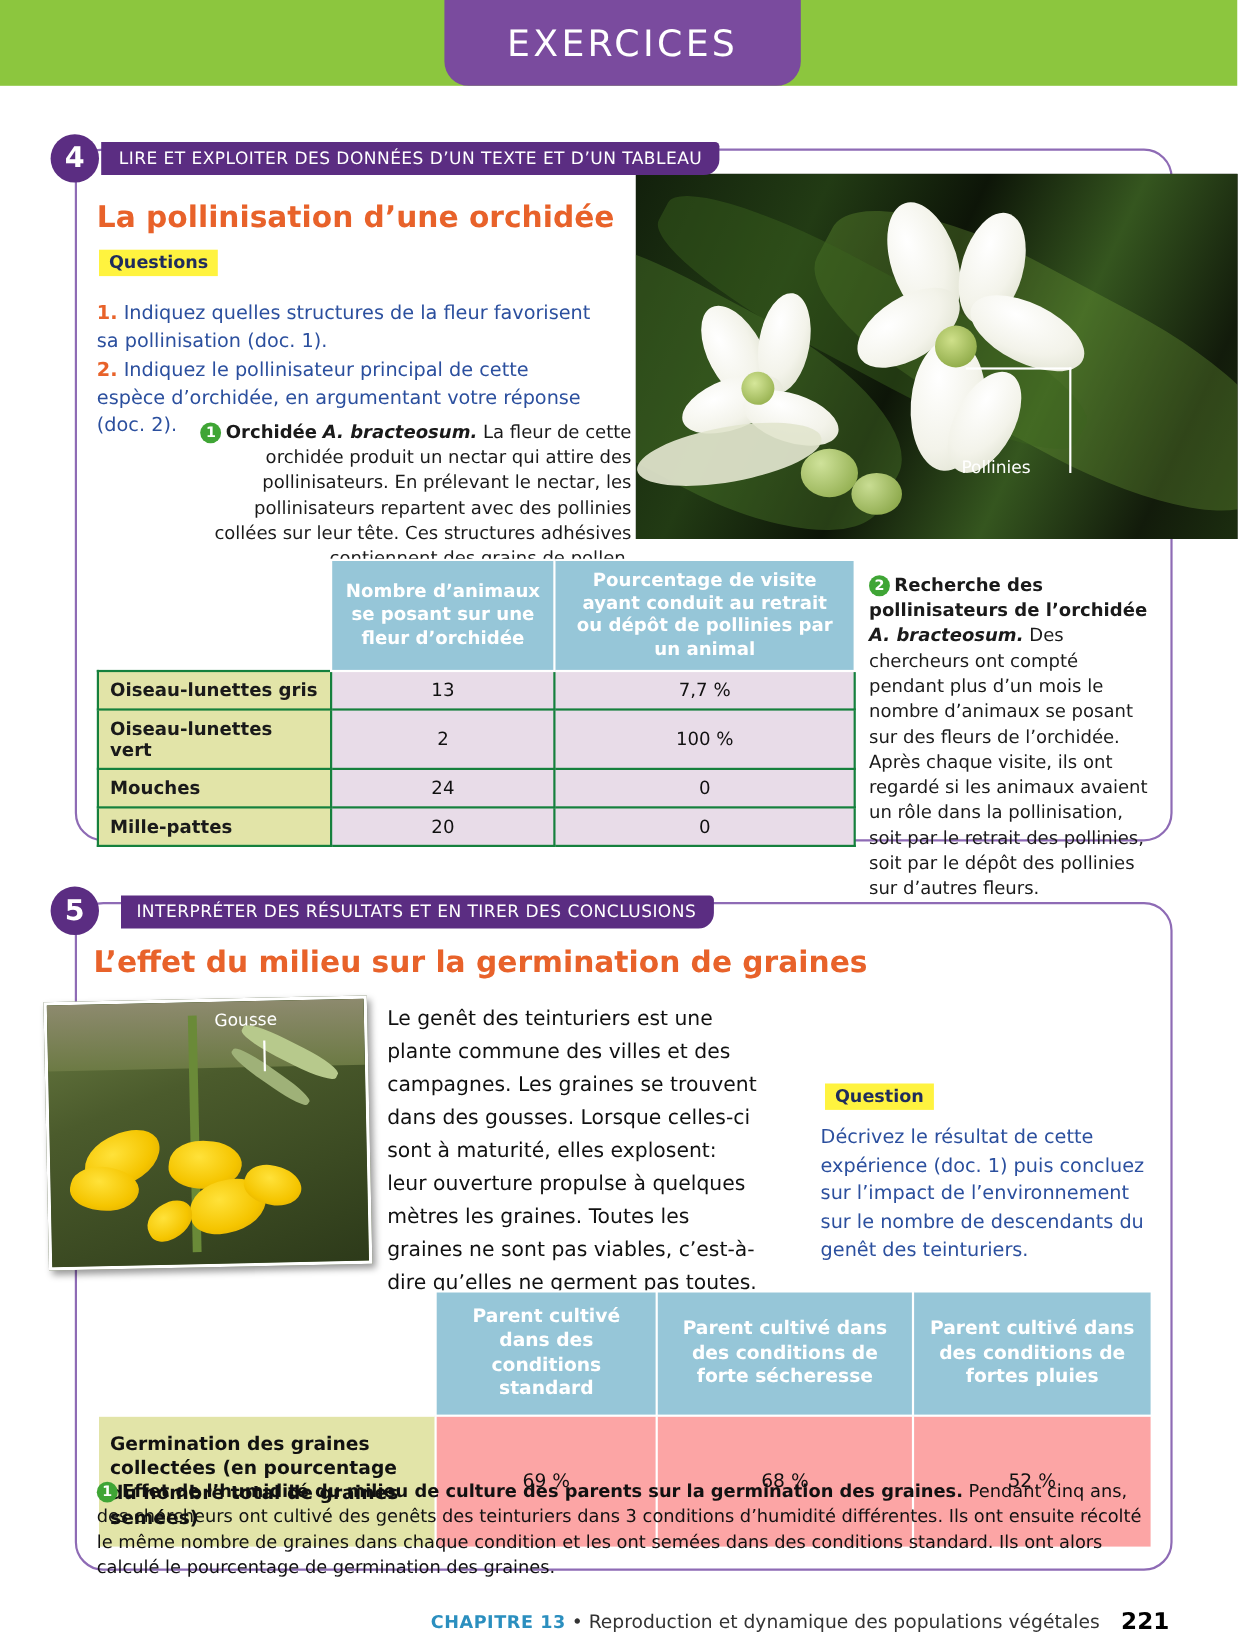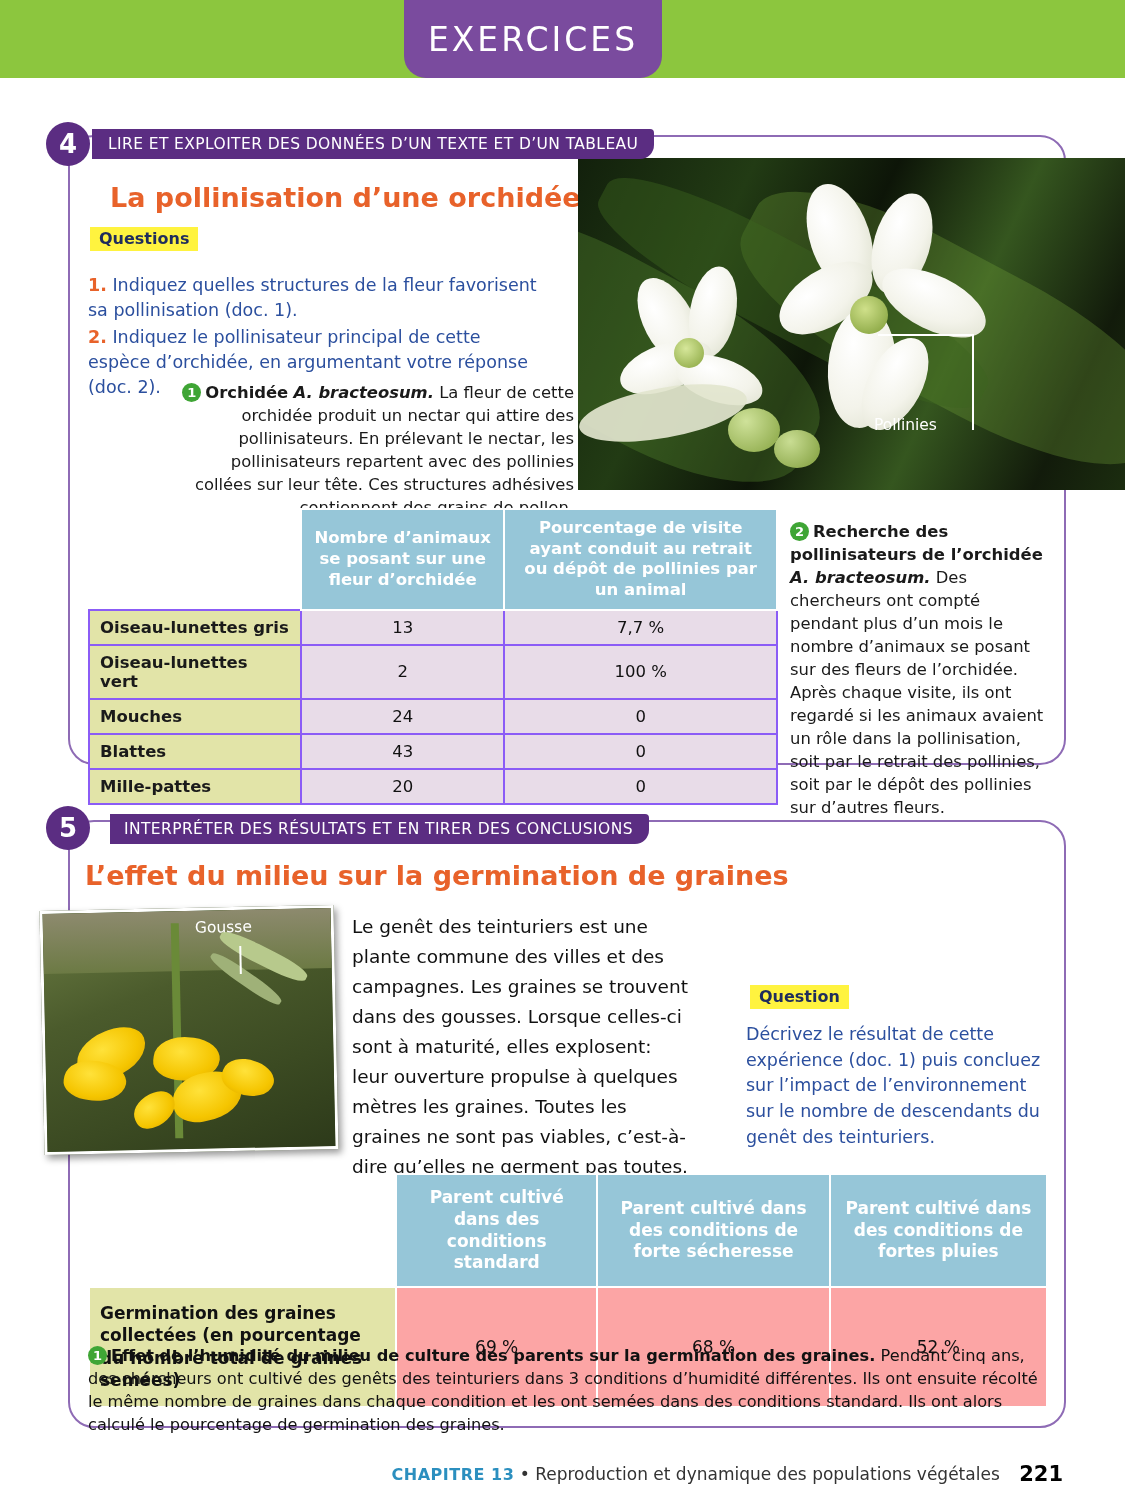--- a/index.html
+++ b/index.html
@@ -19,21 +19,21 @@
     position: absolute;
     top: 0; left: 0;
     width: 1125px;
     height: 78px;
     background: #8cc63e;
   }
   .top-tab {
     position: absolute;
     top: 0;
     left: 404px;
-    width: 258px;
+    width: 324px;
     height: 78px;
     background: #7a4b9e;
     border-bottom-left-radius: 22px;
     border-bottom-right-radius: 22px;
     color: #ffffff;
     font-size: 33px;
     letter-spacing: 3px;
     display: flex;
     align-items: center;
     justify-content: center;
@@ -92,21 +92,21 @@
   }
   #ex4-tag { left: 92px; top: 129px; padding-left: 16px; }
   #ex5-tag { left: 110px; top: 814px; }
 
   .ex-title {
     position: absolute;
     color: #e8622a;
     font-size: 27px;
     font-weight: bold;
   }
-  #ex4-title { left: 88px; top: 182px; margin-left: 22px; }
+  #ex4-title { left: 88px; top: 182px; }
   #ex5-title { left: 85px; top: 860px; }
 
   .hl-questions {
     position: absolute;
     background: #fff33f;
     color: #1f2c5c;
     font-size: 16px;
     font-weight: bold;
     padding: 2px 9px 3px 9px;
   }
@@ -250,21 +250,21 @@
   #table1 th {
     background: #96c6d8;
     color: #ffffff;
     font-size: 16.5px;
     font-weight: bold;
     padding: 8px 10px;
     border: 2px solid #ffffff;
     line-height: 1.25;
   }
   #table1 td {
-    border: 2px solid #8b5cf6;
+    border: 2px solid #15803d;
     font-size: 16.5px;
     padding: 7px 10px;
     text-align: center;
     color: #111;
   }
   #table1 td.rowhead {
     background: #e2e4a8;
     text-align: left;
     font-weight: bold;
     color: #1a1a1a;
@@ -420,25 +420,20 @@
       <td class="val">7,7 %</td>
     </tr>
     <tr>
       <td class="rowhead">Oiseau-lunettes vert</td>
       <td class="val">2</td>
       <td class="val">100 %</td>
     </tr>
     <tr>
       <td class="rowhead">Mouches</td>
       <td class="val">24</td>
-      <td class="val">0</td>
-    </tr>
-    <tr>
-      <td class="rowhead">Blattes</td>
-      <td class="val">43</td>
       <td class="val">0</td>
     </tr>
     <tr>
       <td class="rowhead">Mille-pattes</td>
       <td class="val">20</td>
       <td class="val">0</td>
     </tr>
   </tbody>
 </table>
 

